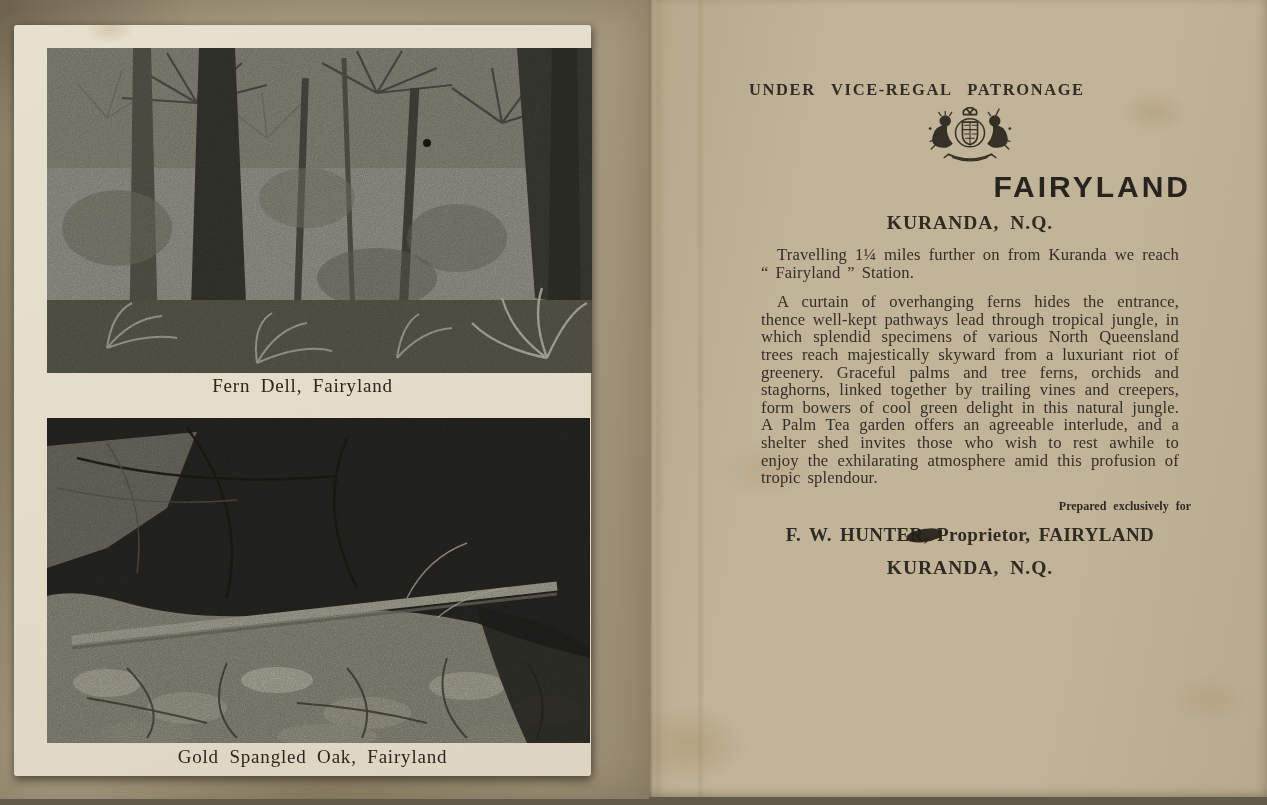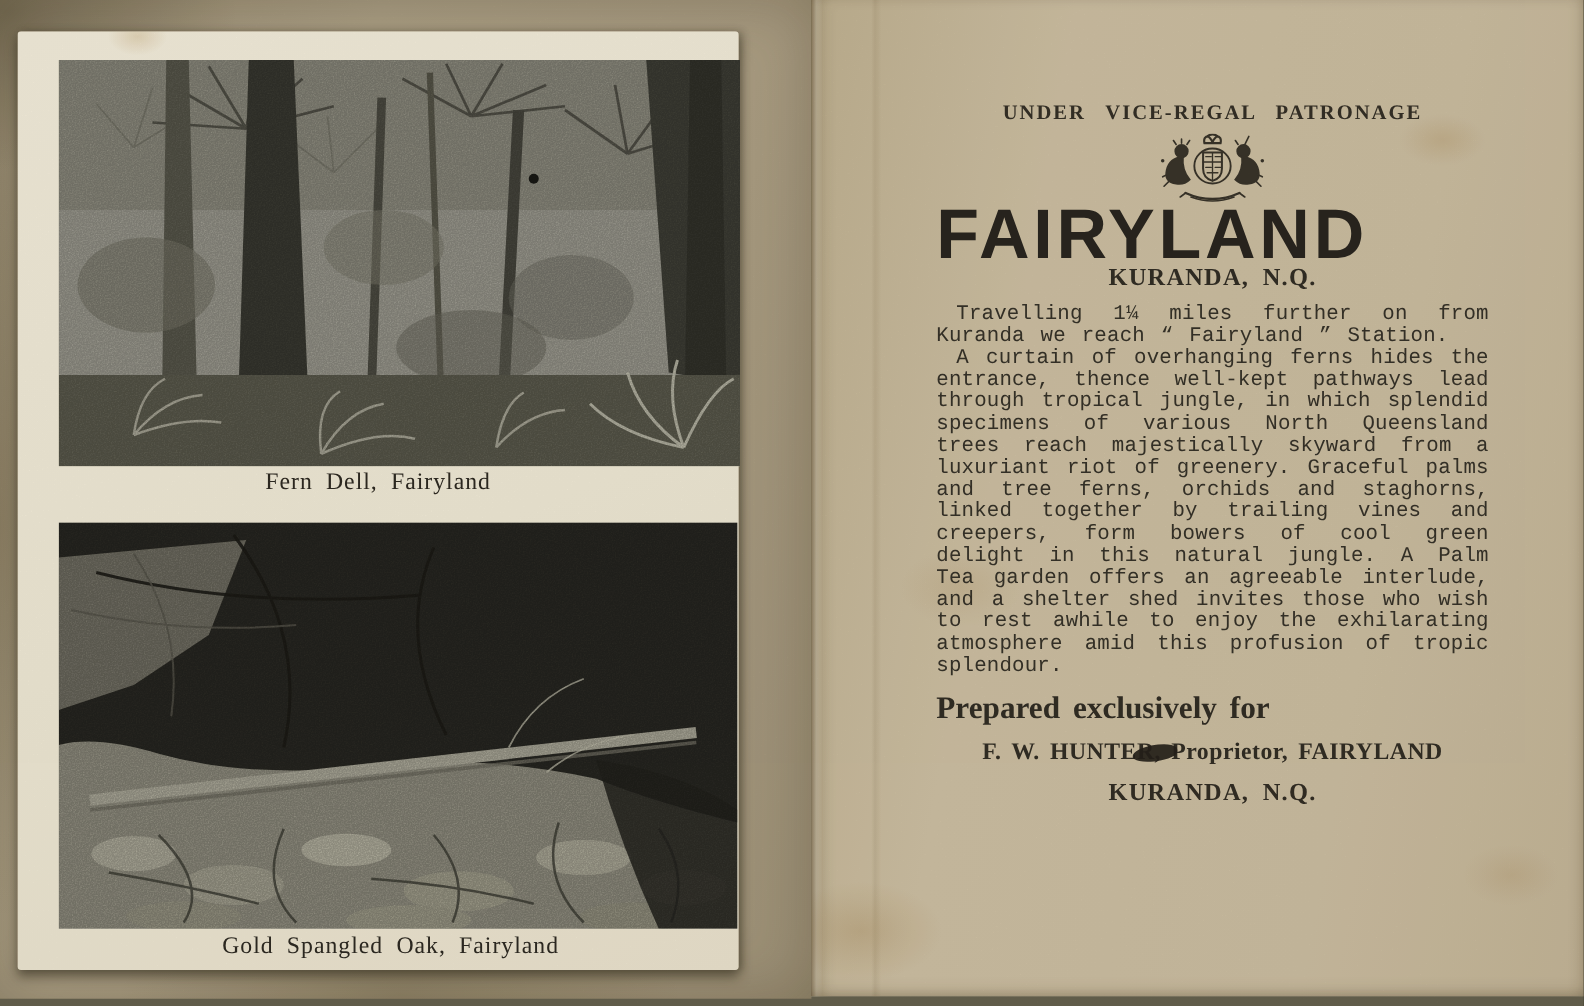--- a/index.html
+++ b/index.html
@@ -45,41 +45,40 @@
       radial-gradient(ellipse 70px 45px at 120px 470px, rgba(160,120,60,.14), transparent 70%),
       radial-gradient(ellipse 90px 55px at 40px 745px, rgba(150,112,55,.22), transparent 72%),
       radial-gradient(ellipse 55px 35px at 560px 700px, rgba(160,120,60,.15), transparent 70%),
       linear-gradient(90deg, rgba(120,100,65,.30) 0px, rgba(236,228,206,.45) 4px, rgba(190,175,140,.25) 9px, transparent 16px),
       linear-gradient(90deg, transparent 48px, rgba(125,105,70,.14) 51px, transparent 56px),
       linear-gradient(100deg,#c3b493 0%,#cfc1a4 28%,#cdbfa2 70%,#c5b698 100%);
     box-shadow:inset 12px 0 16px -10px rgba(70,55,30,.45), inset -8px 0 12px -8px rgba(70,55,30,.30), inset 0 -10px 14px -10px rgba(70,55,30,.35);
   }
   .col{position:absolute;left:100px;top:80px;width:442px;}
   .patronage{
-    text-align:center;font-weight:bold;font-size:16.5px;
+    text-align:left;font-weight:bold;font-size:16.5px;
     letter-spacing:1.6px;word-spacing:10px;color:#363127;
   }
   .crest{display:block;margin:7px auto 0;width:92px;height:56px;}
   .title{
-    margin-top:3px;text-align:left;
+    margin-top:3px;text-align:right;
     font-family:"Liberation Sans", sans-serif;font-weight:bold;
-    font-size:56px;line-height:42px;letter-spacing:3px;color:#2a261f;
+    font-size:30px;line-height:42px;letter-spacing:3px;color:#2a261f;
   }
   .subtitle{
     margin-top:4px;text-align:center;font-weight:bold;
     font-size:19.5px;letter-spacing:1px;word-spacing:5px;color:#332e25;
   }
   .bodytext{margin-top:8px;}
   .bodytext p{
-    margin:0;font-size:16.6px;line-height:17.6px;
+    margin:12px;font-size:16.6px;line-height:17.6px;
     text-align:justify;text-indent:16px;word-spacing:2.6px;letter-spacing:.15px;
     color:#373329;
-    font-family:Liberation Mono, monospace;
-  }
-  .prepared{margin-top:12px;text-align:left;font-weight:bold;font-size:25px;word-spacing:4px;color:#332e25;}
+  }
+  .prepared{margin-top:12px;text-align:right;font-weight:bold;font-size:12px;word-spacing:4px;color:#332e25;}
   .proprietor{position:relative;margin-top:10px;text-align:center;font-weight:bold;font-size:19px;letter-spacing:.4px;word-spacing:3px;color:#332e25;}
   .ink-blot{
     position:absolute;left:157px;top:5px;width:36px;height:13px;
     background:#27221b;border-radius:60% 45% 55% 50%;transform:rotate(-7deg);
     box-shadow:2px 2px 0 -3px #27221b, -3px 1px 0 -4px #27221b;opacity:.92;
   }
   .footer-loc{margin-top:11px;text-align:center;font-weight:bold;font-size:19.5px;letter-spacing:1px;word-spacing:5px;color:#332e25;}
   
   .grain-overlay{position:absolute;left:0;top:0;width:1267px;height:805px;pointer-events:none;opacity:.06;}
 </style>

